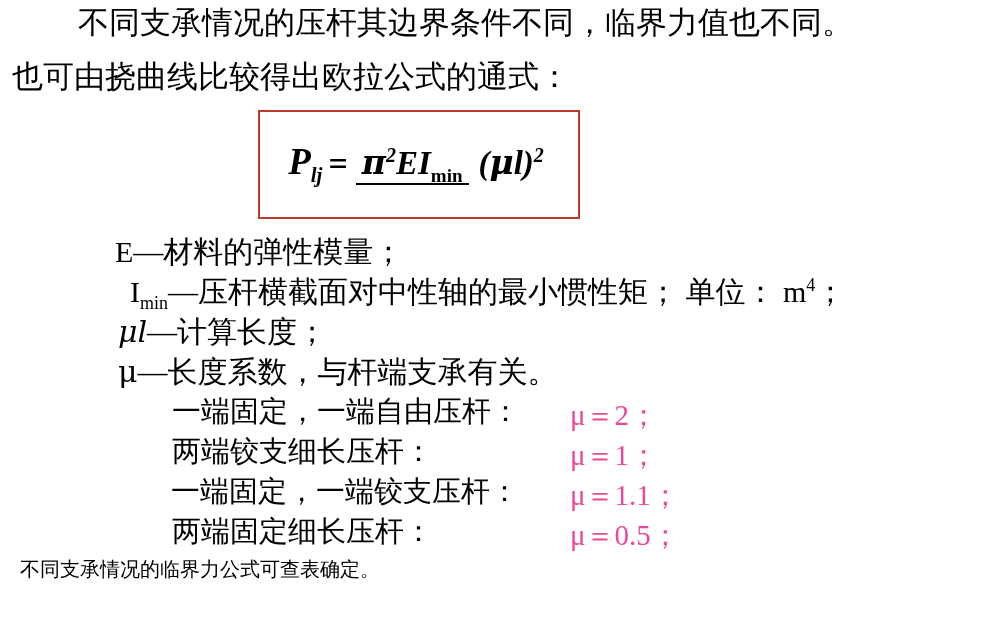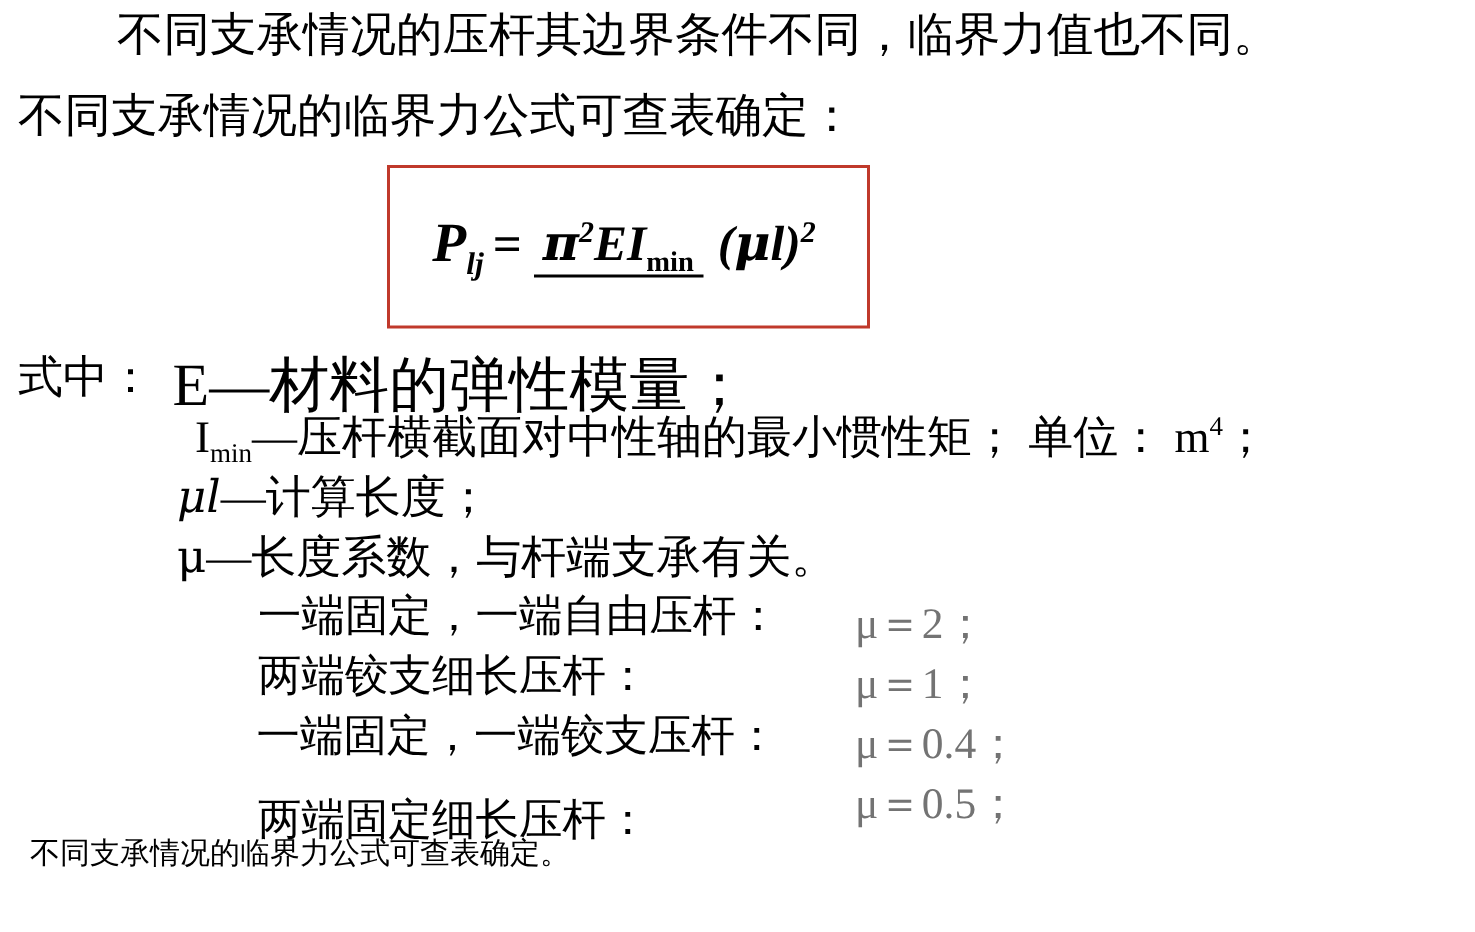--- a/index.html
+++ b/index.html
@@ -110,34 +110,34 @@
     vertical-align: sub;
     font-style: normal;
     font-weight: bold;
   }
   .greek {
     font-family: "DejaVu Serif", "Liberation Serif", serif;
   }
 
   
   .shi-zhong { left: 12px; top: 235px; font-size: 30px; }
-  .item-e    { left: 115px; top: 235px; font-size: 40px; }
+  .item-e    { left: 115px; top: 235px; font-size: 30px; }
   .item-i    { left: 130px; top: 275px; font-size: 30px; }
   .item-ul   { left: 118px; top: 315px; font-size: 30px; }
   .item-u    { left: 118px; top: 355px; font-size: 30px; }
 
   .case { font-size: 29px; }
   .case1 { left: 172px; top: 396px; }
   .case2 { left: 172px; top: 436px; }
   .case3 { left: 171px; top: 476px; }
-  .case4 { left: 172px; top: 516px; margin-top: 16px; }
+  .case4 { left: 172px; top: 516px; }
 
   .caseval {
     position: absolute;
-    color: #737373;
+    color: #ec4899;
     font-size: 29px;
     white-space: nowrap;
   }
   .v1 { left: 570px; top: 396px; }
   .v2 { left: 570px; top: 436px; }
   .v3 { left: 570px; top: 476px; }
   .v4 { left: 570px; top: 516px; }
 
   .last { left: 20px; top: 558px; font-size: 20px; }
 
@@ -145,36 +145,35 @@
   .sub-small { font-size: 18px; vertical-align: sub; }
   .sup-small { font-size: 18px; vertical-align: super; }
 </style>
 </head>
 <body>
 
 <div class="slide">
 
   <div class="line intro">不同支承情况的压杆其边界条件不同，临界力值也不同。</div>
 
-  <div class="line second">不同支承情况的临界力公式可查表确定：</div>
+  <div class="line second">也可由挠曲线比较得出欧拉公式的通式：</div>
 
   <div class="formula-box">
     <div class="formula-inner">
       <div class="fml">
         <span class="lhs"><span>P</span><span class="sub">lj</span></span>
         <span class="eq">=</span>
         <span class="frac">
           <span class="num"><span class="greek">π</span><span class="sup">2</span><span class="it">EI</span><span class="subsm">min</span></span>
           <span class="den">(<span class="greek">μ</span><span class="it">l</span>)<span class="sup">2</span></span>
         </span>
       </div>
     </div>
   </div>
 
-  <div class="line shi-zhong">式中：</div>
 
   <div class="line item-e">
     <span>E</span><span>—材料的弹性模量；</span>
   </div>
 
   <div class="line item-i">
     <span>I</span><span class="sub-small">min</span><span>—压杆横截面对中性轴的最小惯性矩；  单位：  m</span><span class="sup-small">4</span><span>；</span>
   </div>
 
   <div class="line item-u">
@@ -185,20 +184,20 @@
     <span class="it greek">μl</span><span>—计算长度；</span>
   </div>
 
   <div class="line case case1">一端固定，一端自由压杆：</div>
   <div class="caseval v1">μ＝2；</div>
 
   <div class="line case case2">两端铰支细长压杆：</div>
   <div class="caseval v2">μ＝1；</div>
 
   <div class="line case case3">一端固定，一端铰支压杆：</div>
-  <div class="caseval v3">μ＝0.4；</div>
+  <div class="caseval v3">μ＝1.1；</div>
 
   <div class="line case case4">两端固定细长压杆：</div>
   <div class="caseval v4">μ＝0.5；</div>
 
   <div class="line last">不同支承情况的临界力公式可查表确定。</div>
 
 </div>
 
 </body></html>

